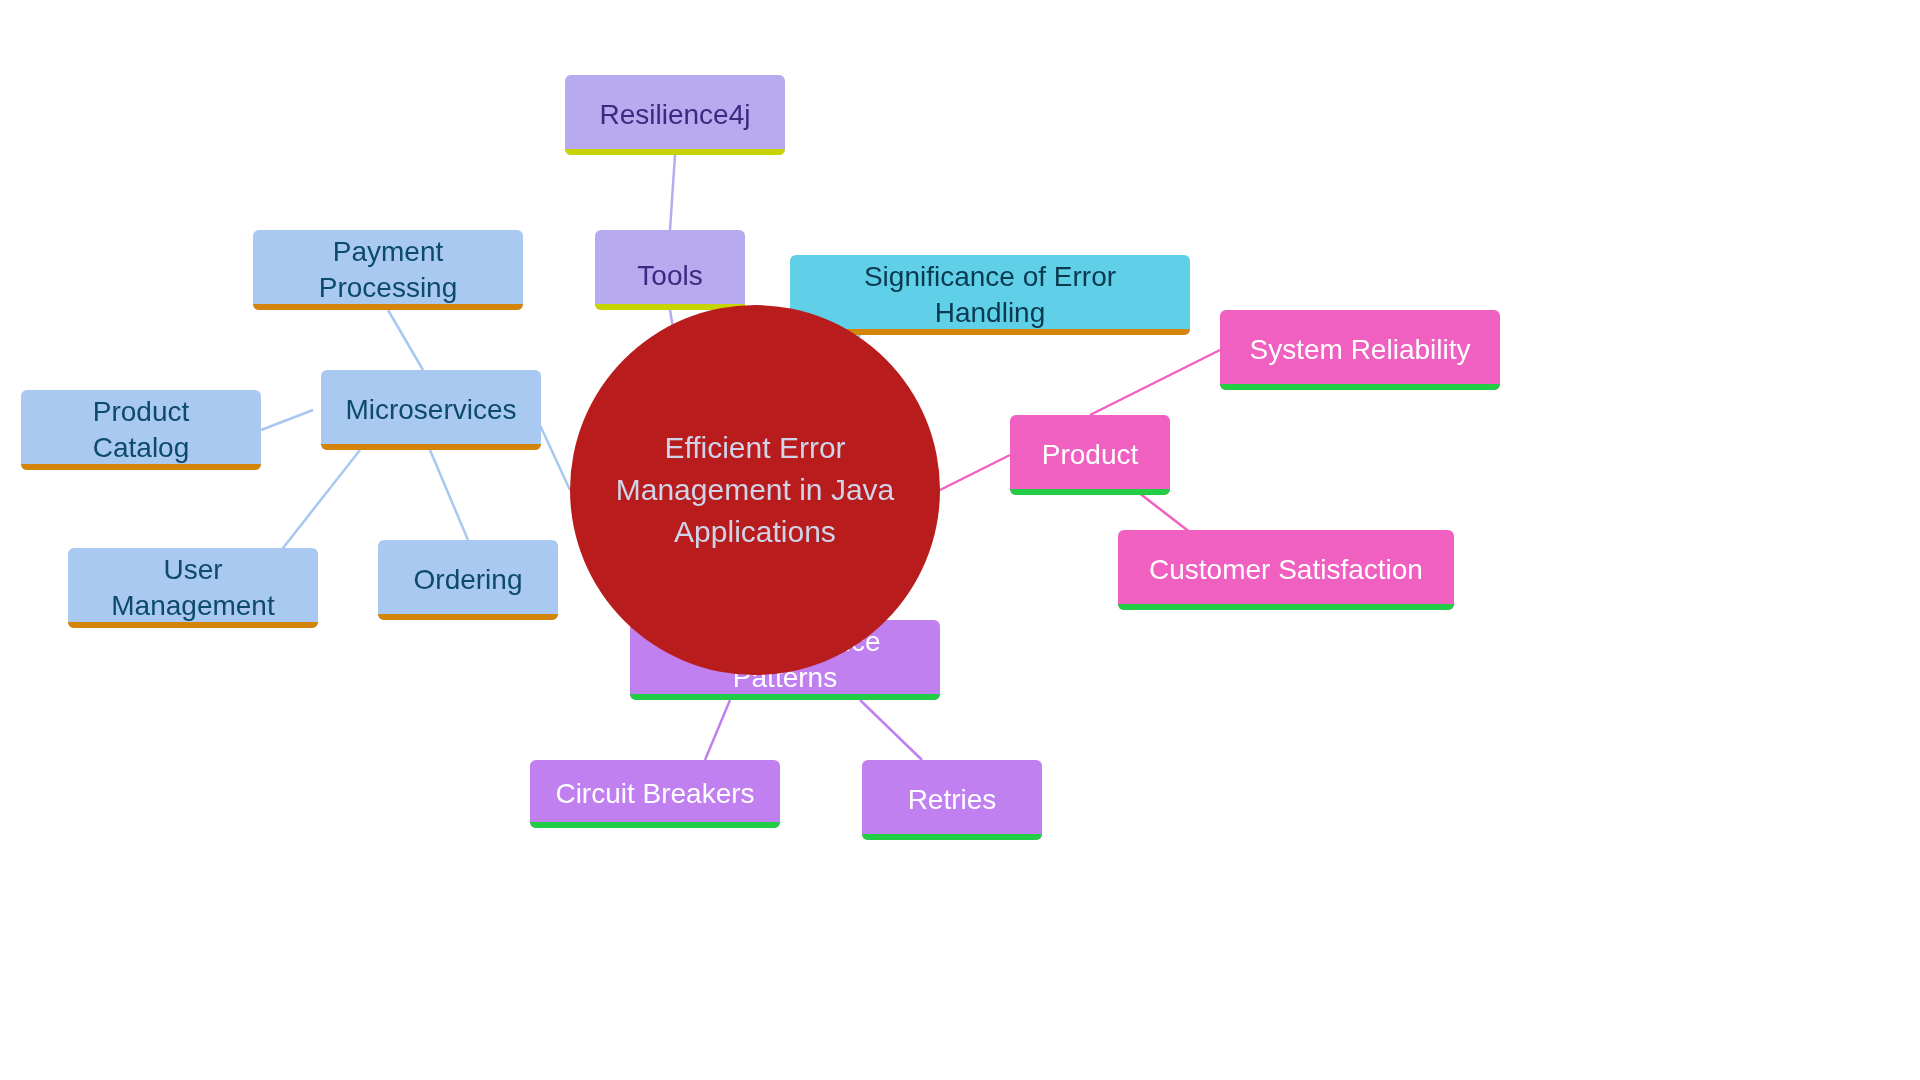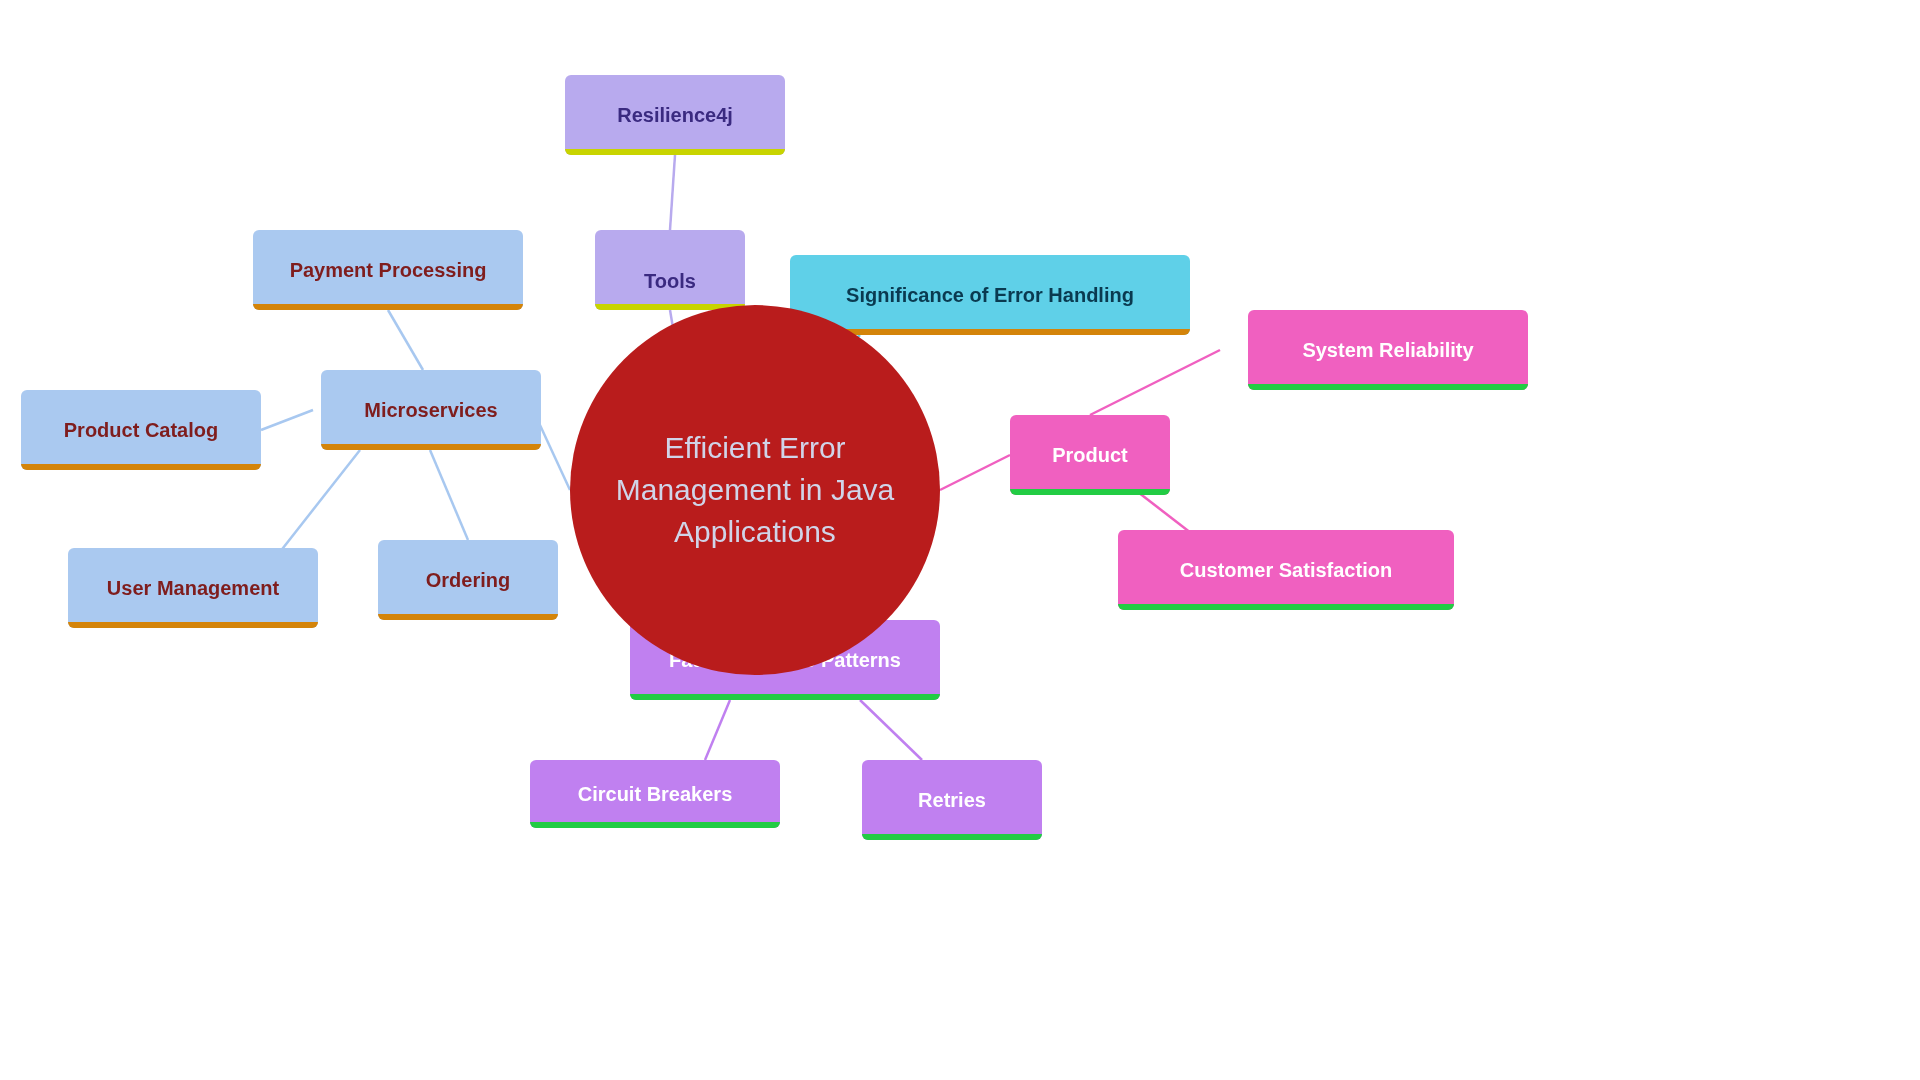--- a/index.html
+++ b/index.html
@@ -22,22 +22,22 @@
     .node {
       position: absolute;
       z-index: 1;
       border-radius: 6px;
       display: flex;
       align-items: center;
       justify-content: center;
       text-align: center;
     }
     .node-label {
-      font-size: 20px;
-      font-weight: 700;
+      font-size: 28px;
+      font-weight: 400;
       padding: 16px 24px;
       line-height: 1.3;
     }
     .node-border-bottom {
       position: absolute;
       bottom: 0; left: 0; right: 0;
       height: 6px;
       border-radius: 0 0 6px 6px;
     }
     
@@ -54,21 +54,21 @@
     .center-label {
       color: #d0d4e8;
       font-size: 30px;
       font-weight: 400;
       line-height: 1.4;
       padding: 20px;
     }
     
     .node-blue {
       background: #aac9f0;
-      color: #7f1d1d;
+      color: #0c4a6e;
     }
     
     .node-purple {
       background: #b8aaee;
       color: #3a2a80;
     }
     
     .node-cyan {
       background: #5fd0e8;
       color: #0a3a50;
@@ -161,21 +161,21 @@
 <div class="node node-cyan" style="left:790px; top:255px; width:400px; height:80px;">
   <span class="node-label">Significance of Error Handling</span>
   <div class="node-border-bottom" style="background:#d4840a;"></div>
 </div>
 
 <div class="node node-pink" style="left:1010px; top:415px; width:160px; height:80px;">
   <span class="node-label">Product</span>
   <div class="node-border-bottom" style="background:#22cc44;"></div>
 </div>
 
-<div class="node node-pink" style="left:1220px; top:310px; width:280px; height:80px;margin-left:28px;">
+<div class="node node-pink" style="left:1220px; top:310px; width:280px; height:80px;">
   <span class="node-label">System Reliability</span>
   <div class="node-border-bottom" style="background:#22cc44;"></div>
 </div>
 
 <div class="node node-pink" style="left:1118px; top:530px; width:336px; height:80px;">
   <span class="node-label">Customer Satisfaction</span>
   <div class="node-border-bottom" style="background:#22cc44;"></div>
 </div>
 
 <div class="node node-circuit" style="left:630px; top:620px; width:310px; height:80px;">

